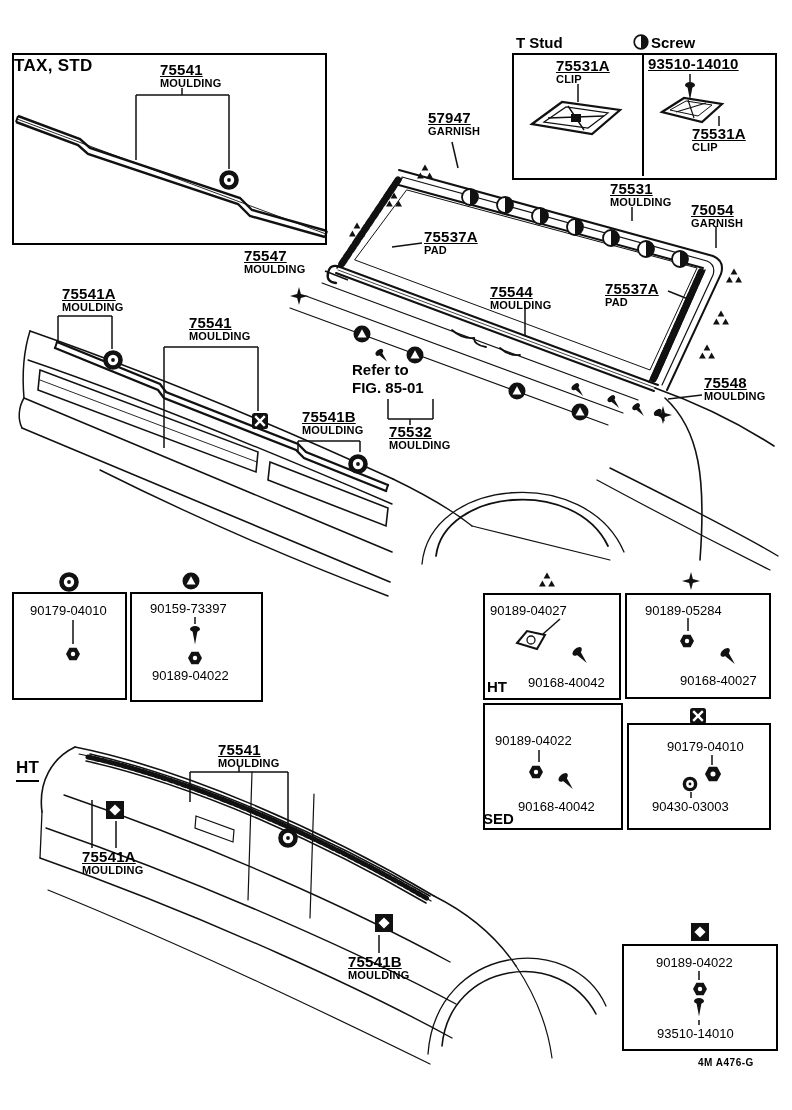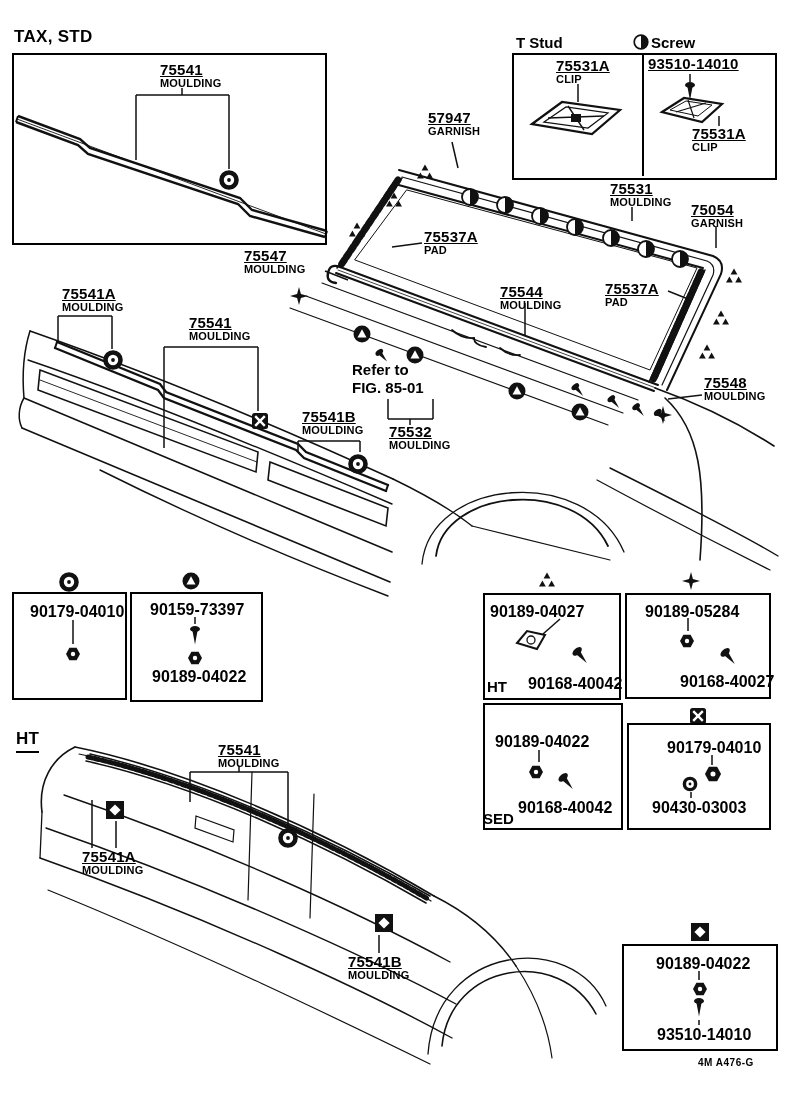--- a/index.html
+++ b/index.html
@@ -2,25 +2,25 @@
 <html><head>
 <meta charset="utf-8">
 <style>
   html,body{margin:0;padding:0;background:#fff;}
   .page{position:relative;width:792px;height:1110px;background:#fff;overflow:hidden;
         font-family:"Liberation Sans",sans-serif;color:#000;}
   svg.art{position:absolute;left:0;top:0;z-index:1;}
   .plabel{position:absolute;z-index:3;font-weight:bold;line-height:1;white-space:nowrap;}
   .plabel .num{font-size:15px;letter-spacing:.2px;text-decoration:underline;}
   .plabel .nm{font-size:11px;letter-spacing:.2px;margin-top:1px;}
-  .heading{position:absolute;z-index:3;font-weight:bold;font-size:17px;letter-spacing:.3px;}
+  .heading{position:absolute;z-index:3;font-weight:bold;font-size:17px;letter-spacing:.3px;margin-top:29px;}
   .heading.ul{border-bottom:2.5px solid #000;padding-bottom:2px;}
   .subhead{position:absolute;z-index:3;font-weight:bold;font-size:15px;}
   .note{position:absolute;z-index:3;font-weight:bold;font-size:15px;line-height:1.2;}
-  .pnum{position:absolute;z-index:3;font-weight:bold;font-size:16px;white-space:nowrap;}
+  .pnum{position:absolute;z-index:3;font-weight:normal;font-size:13px;white-space:nowrap;}
   .tag{position:absolute;z-index:3;font-weight:bold;font-size:15px;}
   .obox{position:absolute;z-index:2;border:2.5px solid #000;background:transparent;}
   .footer-code{position:absolute;z-index:3;font-weight:bold;font-size:10px;letter-spacing:.5px;}
 </style>
 </head>
 <body>
 
 <div class="page">
 
   <svg class="art" width="792" height="1110" viewBox="0 0 792 1110">
@@ -304,21 +304,21 @@
     <div class="nm">GARNISH</div>
   </div>
   <div class="plabel" style="left:424px;top:229px">
     <div class="num">75537A</div>
     <div class="nm">PAD</div>
   </div>
   <div class="plabel" style="left:244px;top:248px">
     <div class="num">75547</div>
     <div class="nm">MOULDING</div>
   </div>
-  <div class="plabel" style="left:500px;top:284px">
+  <div class="plabel" style="left:490px;top:284px">
     <div class="num">75544</div>
     <div class="nm">MOULDING</div>
   </div>
   <div class="plabel" style="left:605px;top:281px">
     <div class="num">75537A</div>
     <div class="nm">PAD</div>
   </div>
   <div class="plabel" style="left:704px;top:375px">
     <div class="num">75548</div>
     <div class="nm">MOULDING</div>

